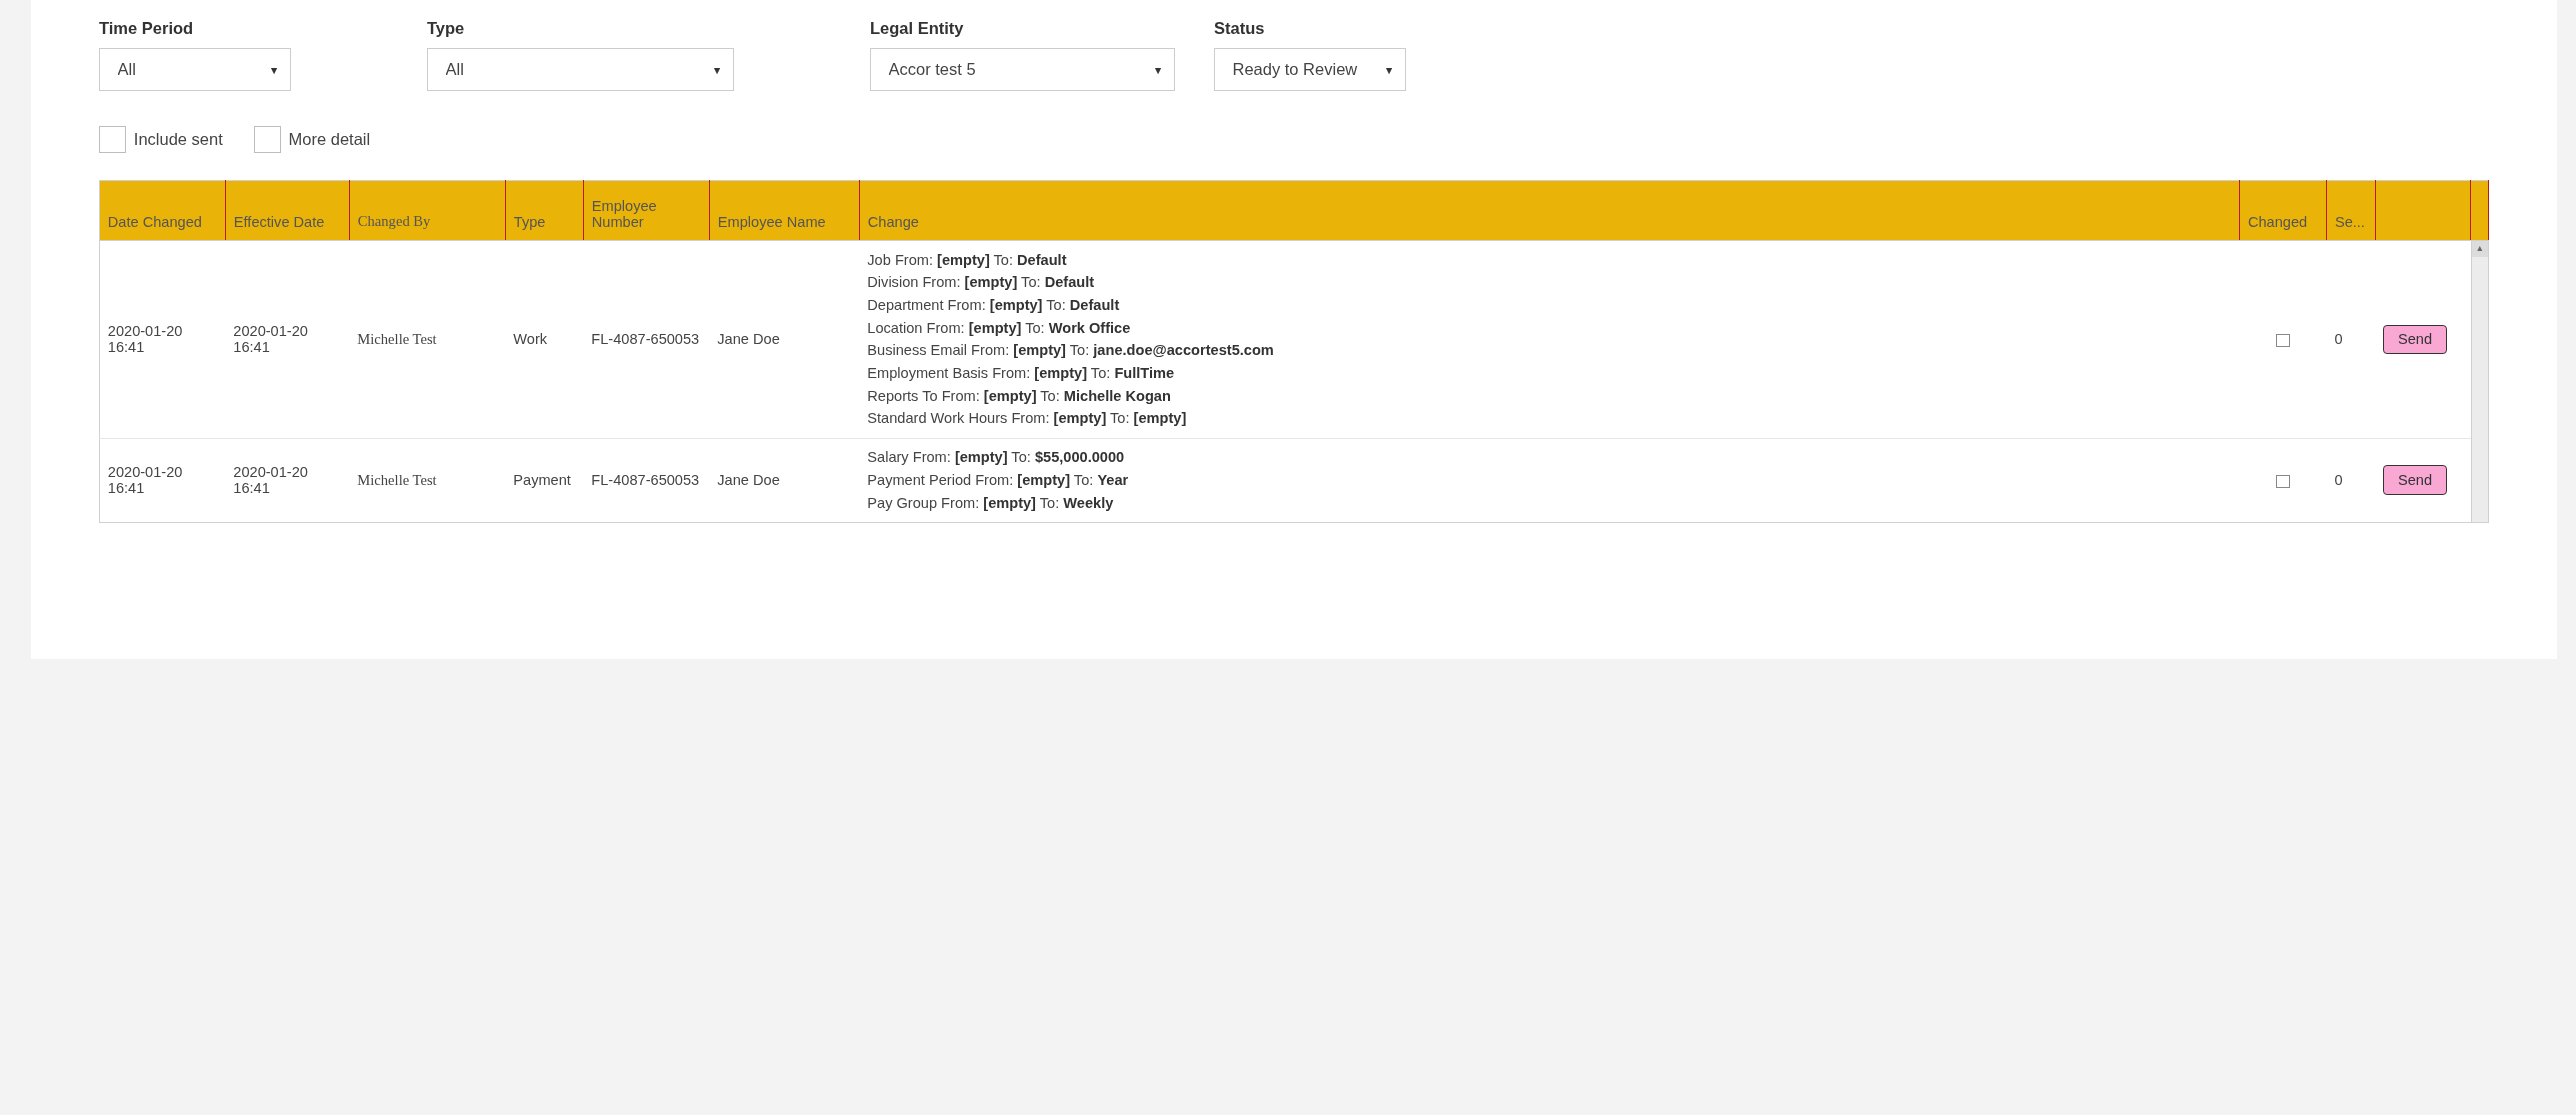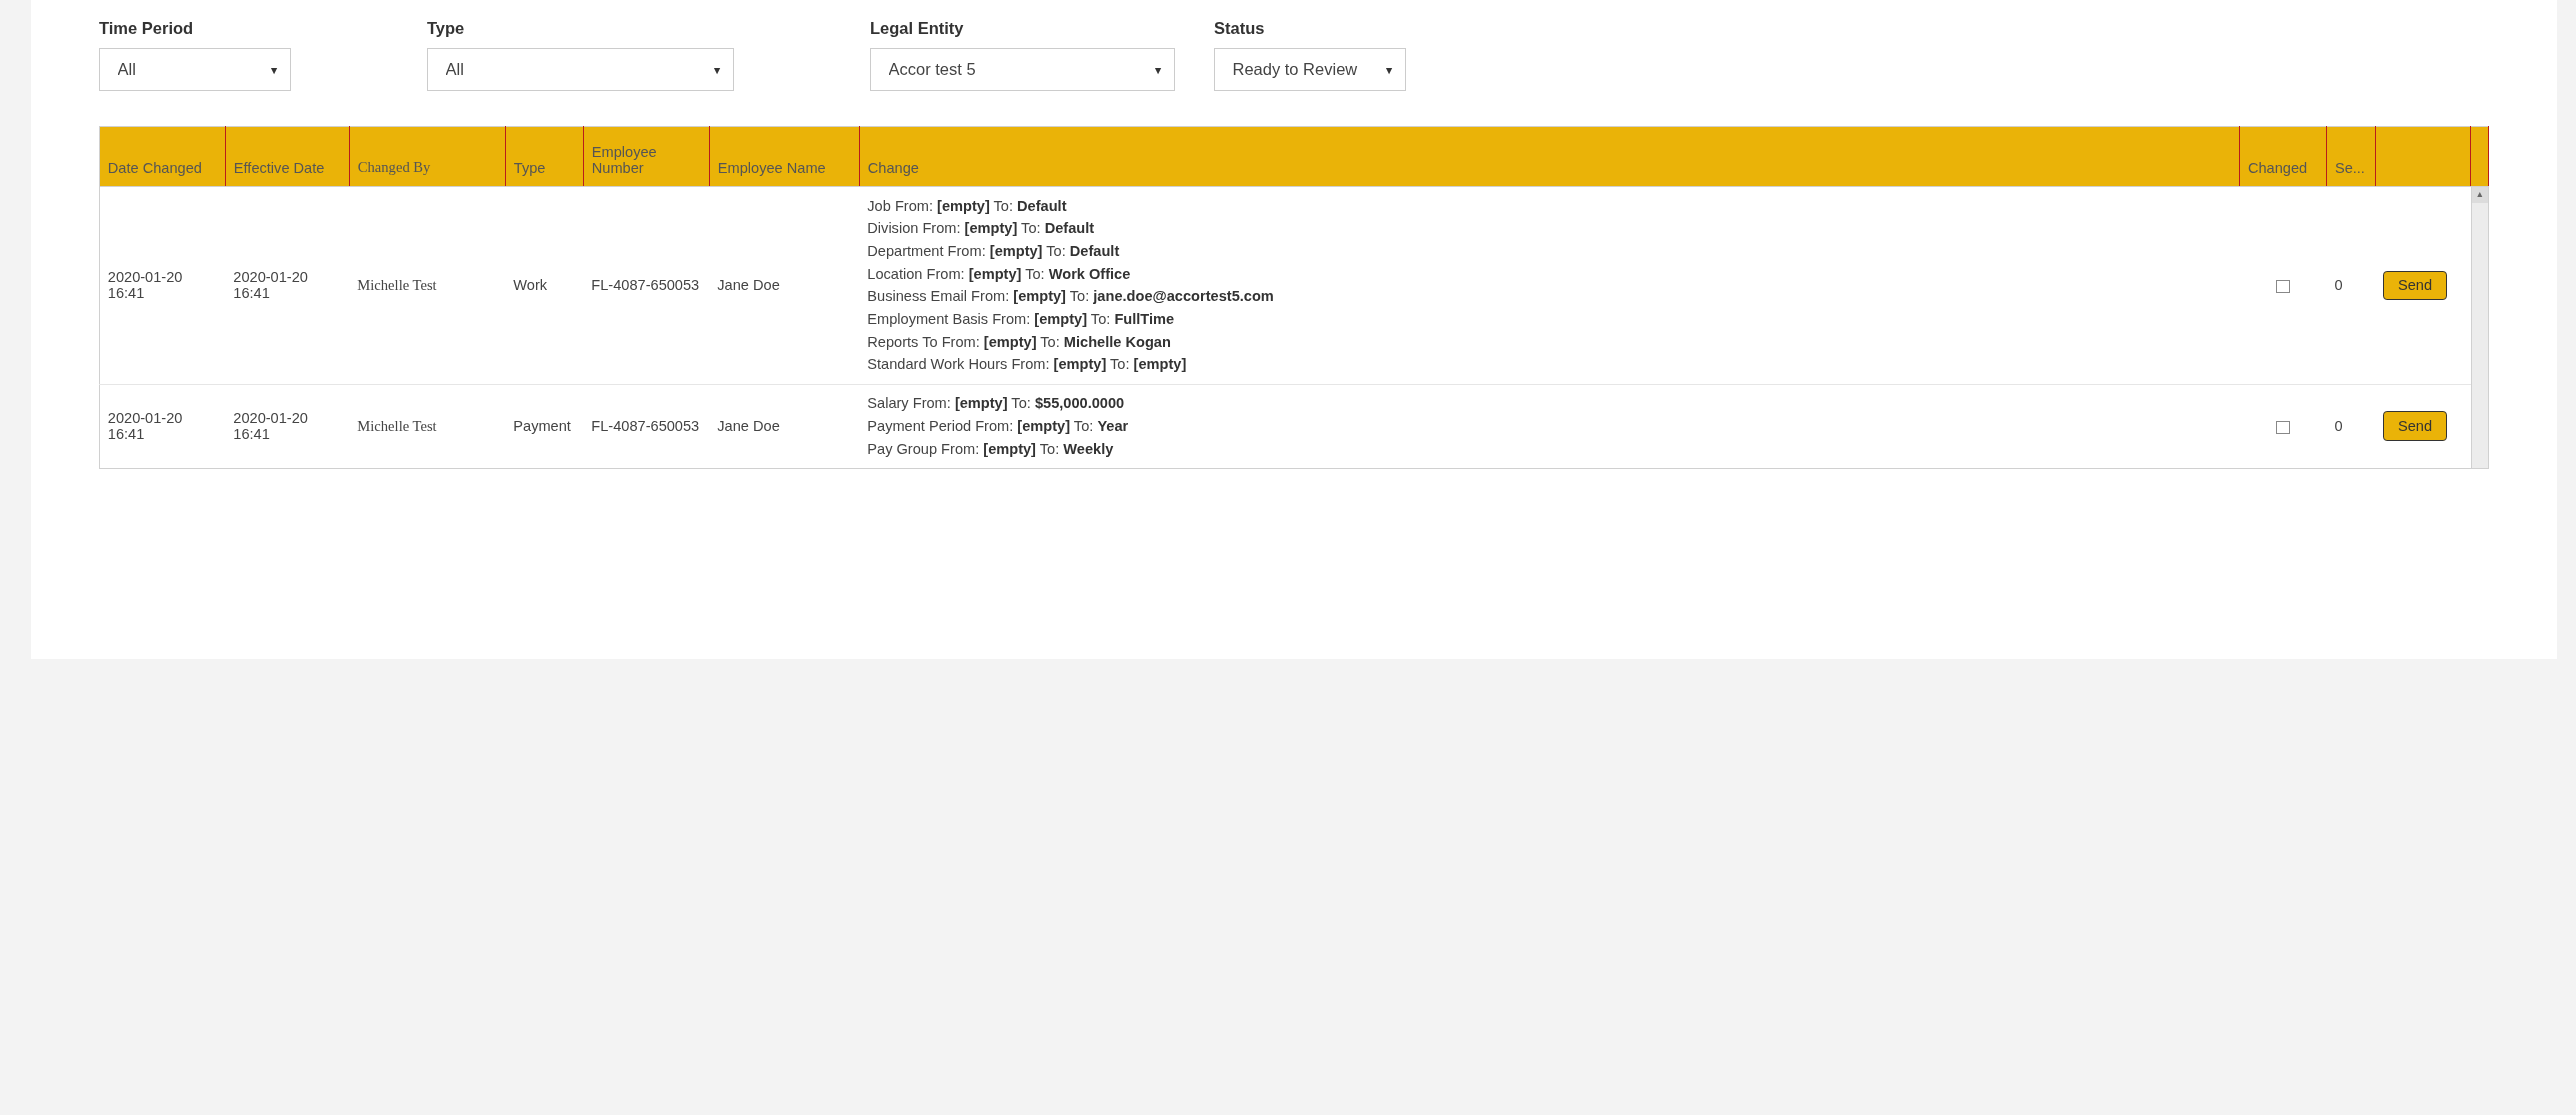--- a/index.html
+++ b/index.html
@@ -128,21 +128,21 @@
   .col-act  { width: 95px; }
   .col-scroll { width: 17.5px; padding:0 !important; }
 
   .change-cell { line-height: 1.55; color:#444; }
   .change-cell strong { font-weight: 600; color:#333; }
   .rev-check {
     width: 13.6px; height: 13.6px; border:1px solid #888; display:inline-block; vertical-align:middle;
   }
   .send-btn {
     border: 1px solid #333;
-    background: #eab308;
+    background: #f9a8d4;
     border-radius: 3.9px;
     padding: 5.8px 13.6px;
     font-size: 14.6px;
     color: #333;
     cursor: pointer;
   }
   .header-trunc {
     white-space: nowrap;
     overflow: hidden;
     text-overflow: ellipsis;
@@ -212,20 +212,30 @@
         <div class="select-wrap">
           <select class="select w4" style="overflow:hidden;">
             <option>Ready to Review</option>
           </select>
           <span class="caret">▼</span>
         </div>
       </div>
 
     </div>
 
+    <div class="checkboxes">
+      <div class="cb-wrap">
+        <div class="cb"></div>
+        <span class="cb-label">Include sent</span>
+      </div>
+      <div class="cb-wrap">
+        <div class="cb"></div>
+        <span class="cb-label">More detail</span>
+      </div>
+    </div>
 
     <div class="grid-wrap">
       <table class="grid">
         <thead>
           <tr>
             <th class="col-date">Date Changed</th>
             <th class="col-eff">Effective Date</th>
             <th class="col-by">Changed By</th>
             <th class="col-type">Type</th>
             <th class="col-enum">Employee Number</th>

